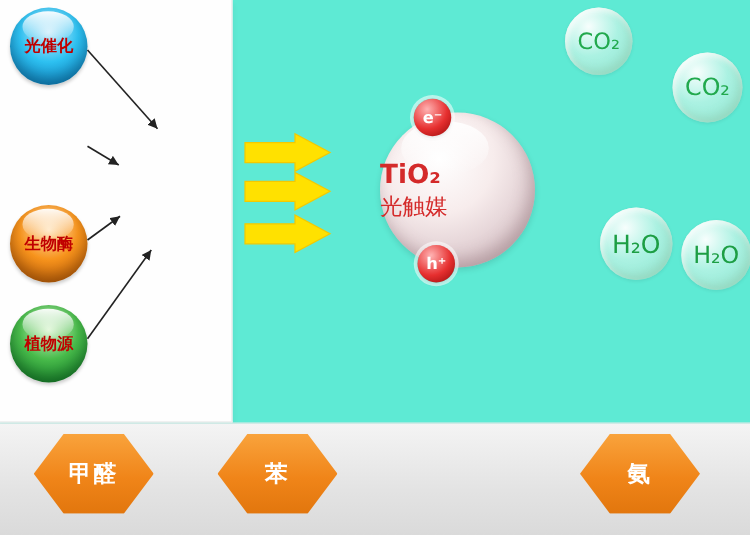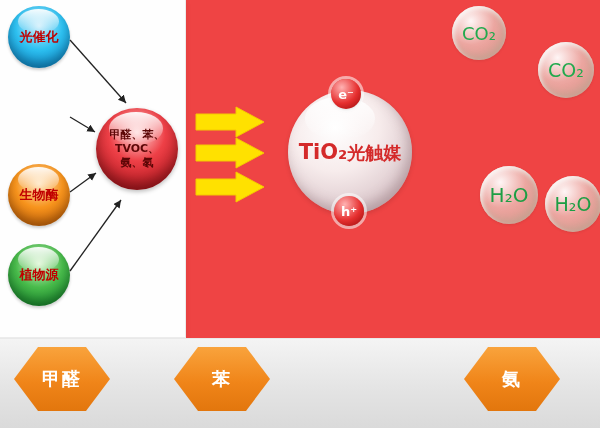--- a/index.html
+++ b/index.html
@@ -1,21 +1,21 @@
 <!DOCTYPE html>
 <html><head>
 <meta charset="utf-8">
 <style>
   * { margin:0; padding:0; box-sizing:border-box; }
   html,body { background:#ffffff; }
   body { font-family:"DejaVu Sans","Liberation Sans",sans-serif; }
 
   .stage {
     position:relative; width:600px; height:428px;
-    background:#ef4444; overflow:hidden;
+    background:#5eead4; overflow:hidden;
   }
 
   
   .left-panel {
     position:absolute; left:0; top:0; width:186px; height:338px;
     background:#fefefe;
     border-right:1px solid #ececec; border-bottom:1px solid #ececec;
     box-shadow:2px 2px 4px rgba(0,0,0,0.04);
   }
 
@@ -47,33 +47,33 @@
   .pollutant-sphere .lbl {
     position:relative; z-index:2; width:66px;
     font-size:11px; line-height:1.25; font-weight:bold; color:#5c0606;
   }
 
   
   .overlay { position:absolute; left:0; top:0; pointer-events:none; }
 
   
   .catalyst-bubble {
-    position:absolute; left:288px; top:90px; width:124px; height:124px;
+    position:absolute; left:304px; top:90px; width:124px; height:124px;
     border-radius:50%;
     background:radial-gradient(circle at 38% 30%, #ffffff 0%, #f7ecec 38%, #ddcace 72%, #c6b0b5 100%);
     box-shadow:inset -4px -6px 12px rgba(120,90,95,0.35), 0 2px 5px rgba(0,0,0,0.12);
-    display:flex; flex-direction:row; align-items:center; justify-content:center;
+    display:flex; flex-direction:column; justify-content:center;
   }
   .catalyst-bubble::before {
     content:""; position:absolute; left:14%; top:6%;
     width:56%; height:34%; border-radius:50%;
     background:linear-gradient(rgba(255,255,255,0.95), rgba(255,255,255,0));
   }
   .catalyst-bubble .formula { position:relative; z-index:2; font-size:21px; font-weight:bold; color:#d42a2a; }
-  .catalyst-bubble .cname   { position:relative; z-index:2; font-size:18px; font-weight:bold; color:#d42a2a; margin-top:2px; }
+  .catalyst-bubble .cname   { position:relative; z-index:2; font-size:18px; font-weight:normal; color:#d42a2a; margin-top:2px; }
 
   .charge {
     position:absolute; width:30px; height:30px; border-radius:50%;
     background:radial-gradient(circle at 36% 28%, #ffb2b2 0%, #e62f2f 55%, #9d0d0d 95%);
     box-shadow:0 0 0 3px rgba(255,255,255,0.55), 0 1px 3px rgba(0,0,0,0.25);
     display:flex; align-items:center; justify-content:center;
     color:#ffffff; font-size:13px; font-weight:bold; z-index:3;
   }
   .electron { left:331px; top:79px; }
   .hole     { left:334px; top:196px; }
@@ -97,44 +97,41 @@
     background:linear-gradient(180deg, #f4f4f4 0%, #e3e3e3 60%, #dadada 100%);
     border-top:1px solid #e9e9e9;
   }
   .hexagon {
     position:absolute; top:8px; width:96px; height:64px;
     background:linear-gradient(180deg, #f9a33c 0%, #f08519 55%, #e2760d 100%);
     clip-path:polygon(25% 0, 75% 0, 100% 50%, 75% 100%, 25% 100%, 0 50%);
     display:flex; align-items:center; justify-content:center;
     color:#ffffff; font-size:18px; font-weight:bold; letter-spacing:2px;
   }
-  .hex-1 { left:14px;  }
+  .hex-1 { left:27px;  }
   .hex-2 { left:174px; }
   .hex-3 { left:320px; }
   .hex-4 { left:464px; }
 </style>
 </head>
 <body>
 
 <div class="stage">
 
   <div class="left-panel">
     <div class="sphere src s-blue" style="left:8px; top:6px;">
       <span class="lbl">光催化</span>
     </div>
     <div class="sphere src s-orange" style="left:8px; top:164px;">
       <span class="lbl">生物酶</span>
     </div>
     <div class="sphere src s-green2" style="left:8px; top:244px;">
       <span class="lbl">植物源</span>
     </div>
 
-    <div class="sphere pollutant-sphere">
-      <span class="lbl">甲醛、苯、TVOC、氨、氡</span>
-    </div>
 
     <svg class="overlay" width="186" height="338">
       <defs>
         <marker id="ah" markerWidth="8" markerHeight="8" refX="6" refY="3" orient="auto">
           <path d="M0,0 L6,3 L0,6 z" fill="#222"></path>
         </marker>
       </defs>
       <line x1="70" y1="40" x2="126" y2="103" stroke="#222" stroke-width="1.3" marker-end="url(#ah)"></line>
       <line x1="70" y1="117" x2="95" y2="132" stroke="#222" stroke-width="1.3" marker-end="url(#ah)"></line>
       <line x1="70" y1="192" x2="96" y2="173" stroke="#222" stroke-width="1.3" marker-end="url(#ah)"></line>

